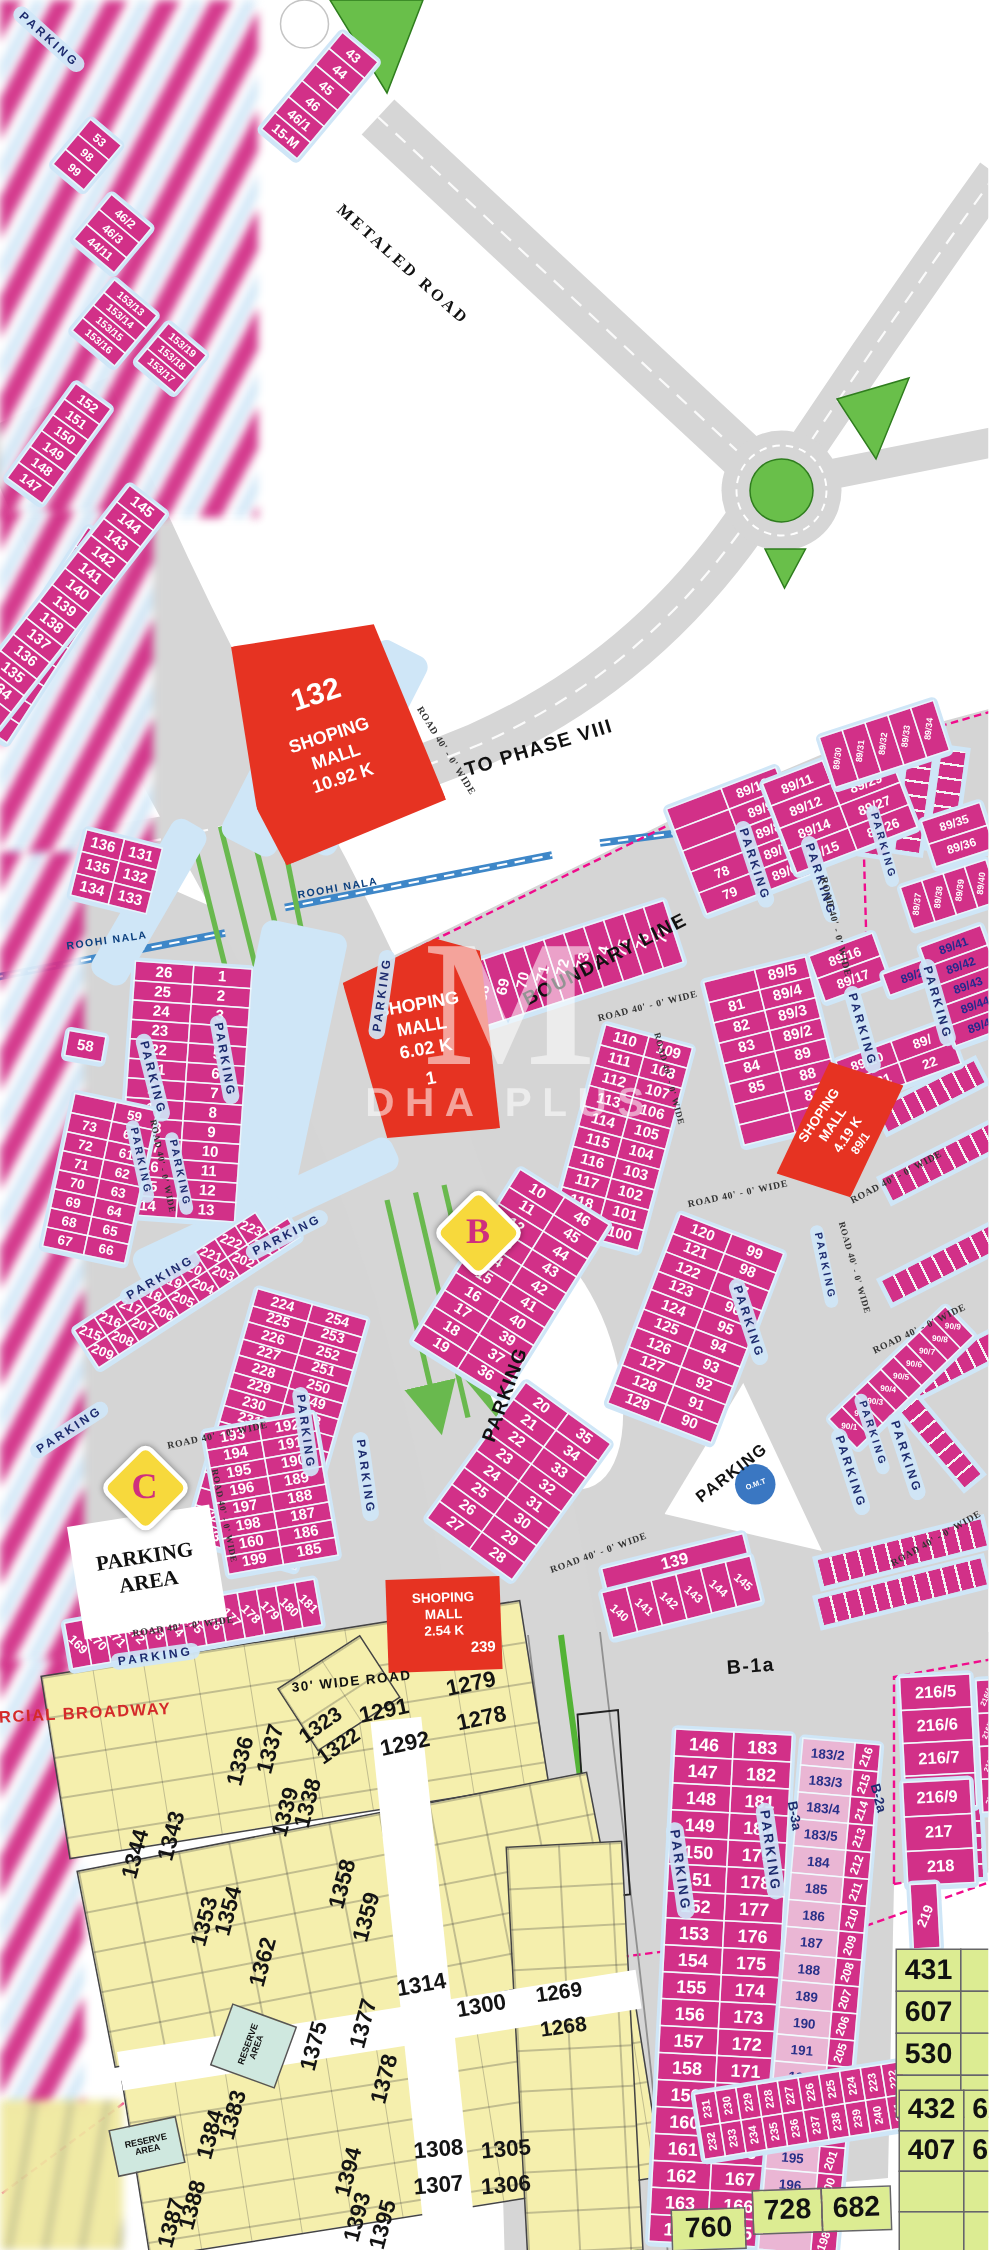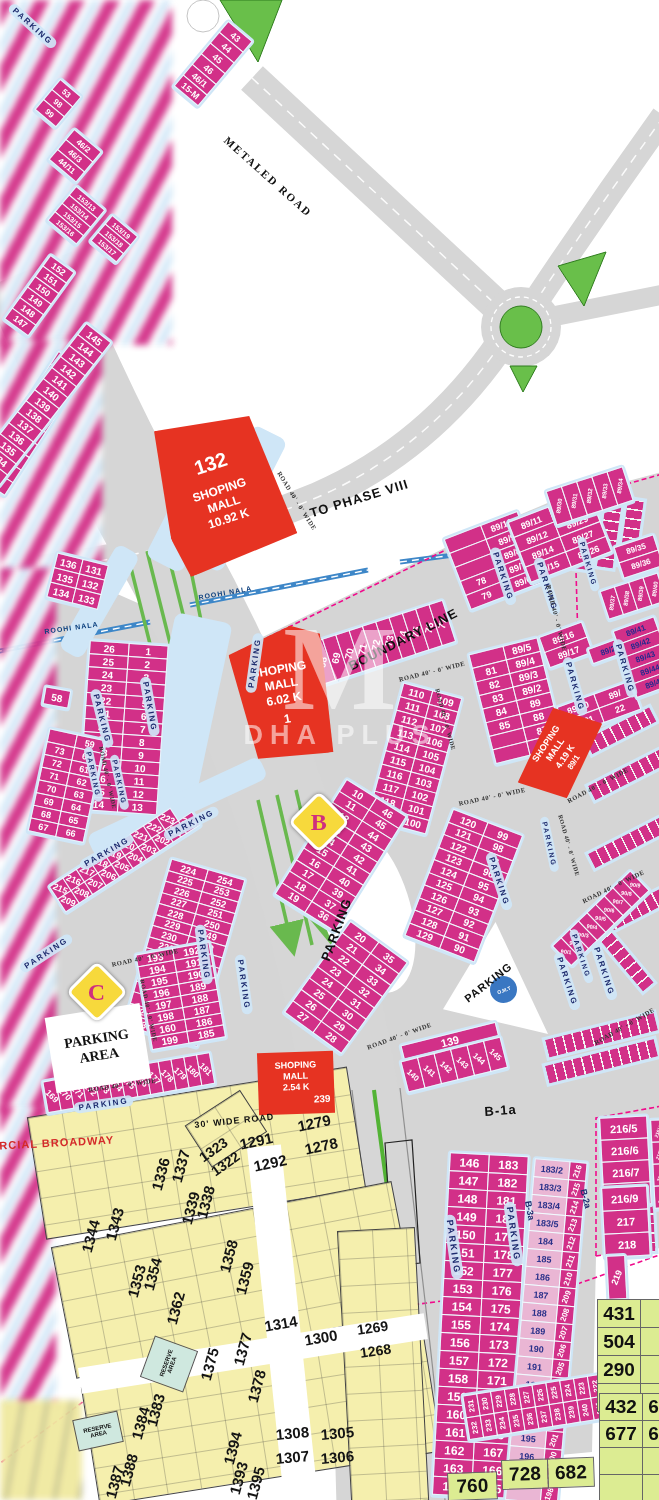--- a/index.html
+++ b/index.html
@@ -2070,29 +2070,29 @@
       <div class="row">
         <div class="cell" style="width: 42px; height: 27px; font-size: 19px;">
           <span>431</span>
         </div>
         <div class="cell empty" style="width: 42px; height: 27px; font-size: 19px;">
           <span></span>
         </div>
       </div>
       <div class="row">
         <div class="cell" style="width: 42px; height: 27px; font-size: 19px;">
-          <span>504</span>
+          <span>607</span>
         </div>
         <div class="cell empty" style="width: 42px; height: 27px; font-size: 19px;">
           <span></span>
         </div>
       </div>
       <div class="row">
         <div class="cell" style="width: 42px; height: 27px; font-size: 19px;">
-          <span>290</span>
+          <span>530</span>
         </div>
         <div class="cell empty" style="width: 42px; height: 27px; font-size: 19px;">
           <span></span>
         </div>
       </div>
       <div class="row">
         <div class="cell empty" style="width: 42px; height: 27px; font-size: 19px;">
           <span></span>
         </div>
         <div class="cell empty" style="width: 42px; height: 27px; font-size: 19px;">
@@ -2104,21 +2104,21 @@
       <div class="row">
         <div class="cell" style="width: 42px; height: 26px; font-size: 19px;">
           <span>432</span>
         </div>
         <div class="cell" style="width: 42px; height: 26px; font-size: 19px;">
           <span>679</span>
         </div>
       </div>
       <div class="row">
         <div class="cell" style="width: 42px; height: 26px; font-size: 19px;">
-          <span>677</span>
+          <span>407</span>
         </div>
         <div class="cell" style="width: 42px; height: 26px; font-size: 19px;">
           <span>676</span>
         </div>
       </div>
       <div class="row">
         <div class="cell empty" style="width: 42px; height: 26px; font-size: 19px;">
           <span></span>
         </div>
         <div class="cell empty" style="width: 42px; height: 26px; font-size: 19px;">

